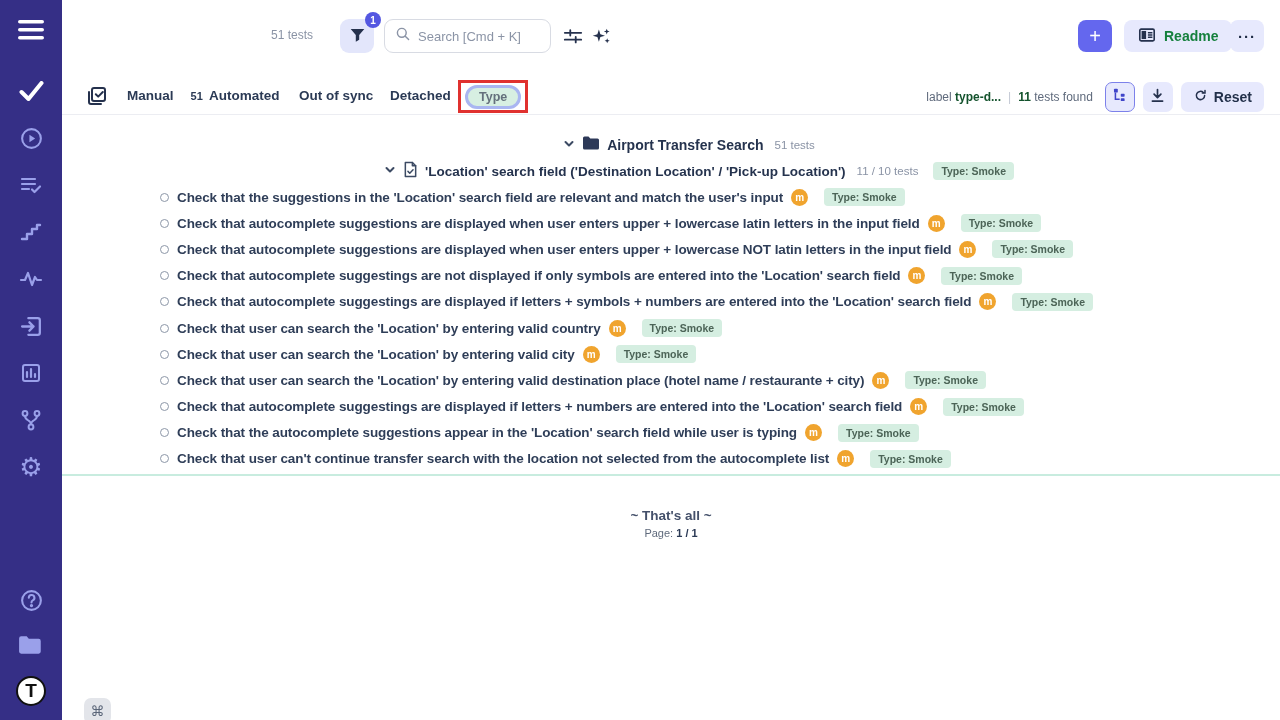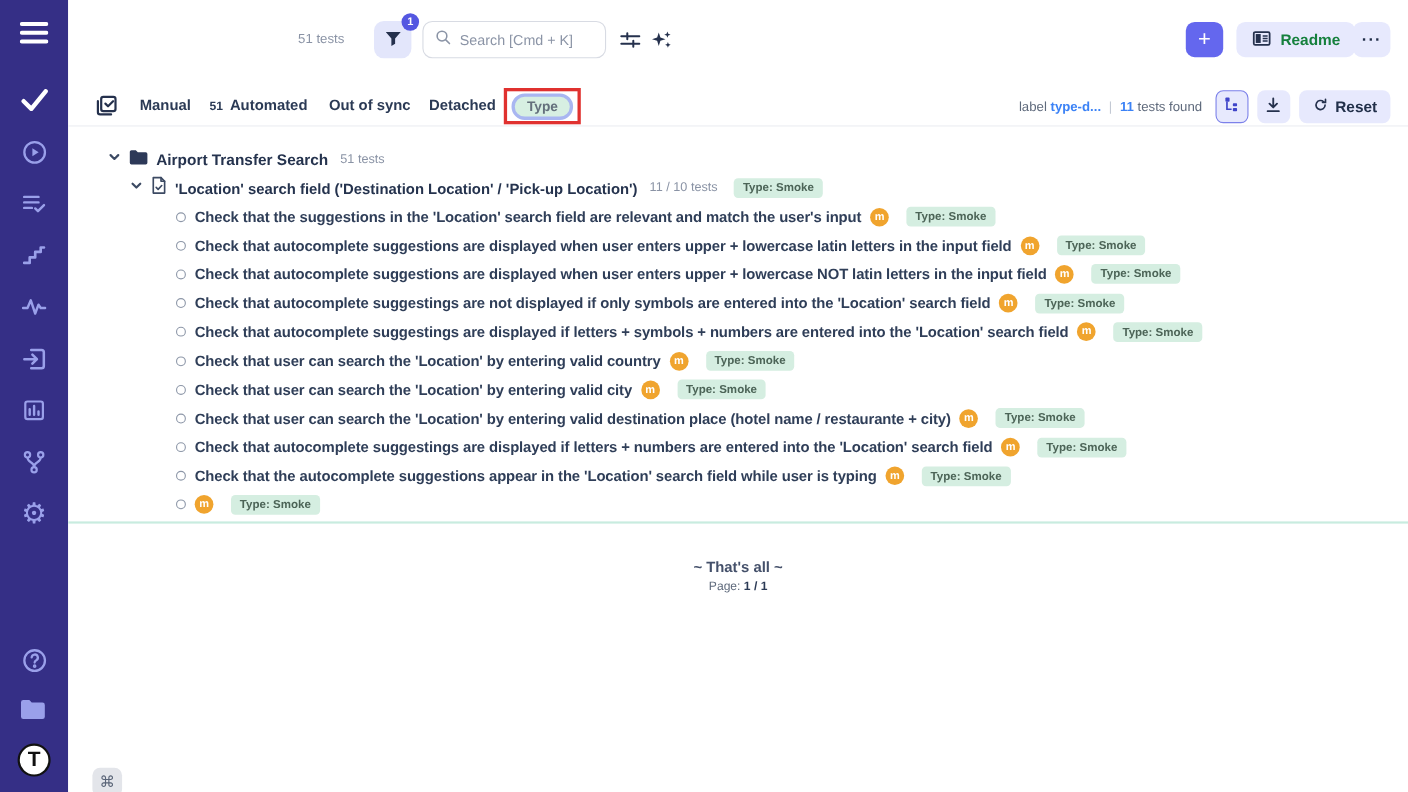--- a/index.html
+++ b/index.html
@@ -45,31 +45,31 @@
   .tabbar { position:absolute; left:0; top:78px; width:100%; height:37px; border-bottom:1px solid #ecedf2; }
   .selectall-ic { position:absolute; left:24px; top:7px; cursor:pointer; }
   .tab { position:absolute; top:0; line-height:36px; font-size:13.5px; font-weight:700; color:#2b3a55; cursor:pointer; }
   .tab .tab-count { font-size:11px; font-weight:700; color:#2b3a55; margin-left:17px; }
   .red-box { position:absolute; left:396px; top:2px; height:33px; border:3px solid #e0312f; display:flex; align-items:center;
              padding:0 4px; }
   .type-pill { background:#d7efe2; border:3px solid #a9b6f1; border-radius:15px; padding:2px 11px; font-size:12.5px;
                font-weight:700; color:#64707c; cursor:pointer; }
   .tab-right { position:absolute; right:16px; top:0; height:37px; display:flex; align-items:center; gap:8px; }
   .flt-summary { font-size:12px; color:#5f6a7c; margin-right:4px; white-space:nowrap; }
-  .flt-summary b { color:#3b82f6; }
+  .flt-summary b { color:#14532d; }
   .flt-sep { color:#c3c9d4; margin:0 7px; }
   .sq-btn { width:30px; height:30px; background:#e7e9fd; border:none; border-radius:7px; display:flex; align-items:center;
             justify-content:center; cursor:pointer; }
   .sq-btn.active { border:1.5px solid #7c81ea; }
   .reset-btn { height:30px; background:#e7e9fd; border:none; border-radius:7px; display:flex; align-items:center; gap:6px;
                padding:0 12px; font-size:14px; font-weight:700; color:#22304a; cursor:pointer; }
 
   
   .content { position:absolute; left:0; top:115px; width:100%; }
-  .tree-row { display:flex; align-items:center; height:26px; gap:7px; cursor:pointer; }
+  .tree-row { display:flex; align-items:center; height:26px; gap:7px; cursor:pointer;justify-content:center; }
   .folder-row { padding-left:36px; margin-top:17px; }
   .suite-row { padding-left:56px; }
   .node-label { font-size:14px; font-weight:700; color:#25334e; white-space:nowrap; }
   .suite-row .node-label { font-size:13.5px; }
   .node-meta { font-size:11.5px; color:#8a93a5; margin-left:4px; white-space:nowrap; }
   .type-badge { background:#d5eee1; color:#4c6457; font-size:10.5px; font-weight:700; padding:3px 8px; border-radius:4px;
                 margin-left:8px; white-space:nowrap; }
   .test-row { display:flex; align-items:center; height:26.2px; gap:8px; padding-left:98px; cursor:pointer; }
   .test-circle { width:9px; height:9px; border:1.5px solid #8d97a8; border-radius:50%; flex:none; }
   .test-title { font-size:13.5px; font-weight:600; color:#2f3e58; white-space:nowrap; letter-spacing:-0.1px; }
@@ -358,20 +358,21 @@
             <span class="type-badge">Type: Smoke</span>
           </div>
           <div class="test-row">
             <span class="test-circle"></span>
             <span class="test-title">Check that the autocomplete suggestions appear in the 'Location' search field while user is typing</span>
             <span class="m-badge">m</span>
             <span class="type-badge">Type: Smoke</span>
           </div>
           <div class="test-row">
             <span class="test-circle"></span>
+            <span class="test-title">Check that user can't continue transfer search with the location not selected from the autocomplete list</span>
             <span class="m-badge">m</span>
             <span class="type-badge">Type: Smoke</span>
           </div>
         </div>
 
       <div class="teal-line"></div>
 
       <div class="footer">
         <div class="thats-all">~ That's all ~</div>
         <div class="page-line"><span>Page: </span><b>1 / 1</b></div>

